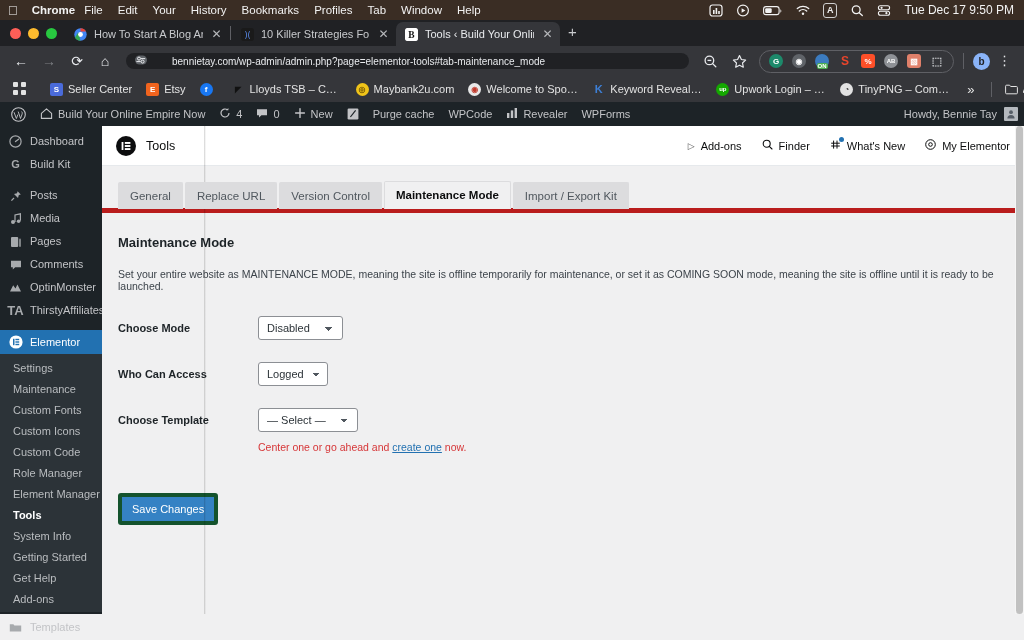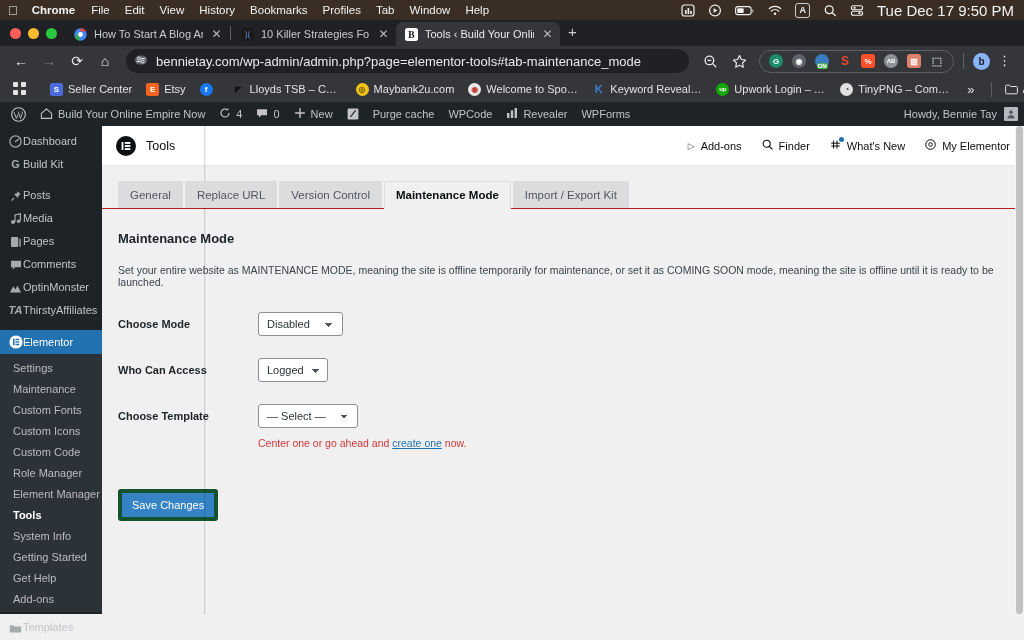--- a/index.html
+++ b/index.html
@@ -14,24 +14,24 @@
   .mac-menubar {
     height: 20px; width: 100%;
     background: #3a2d24;
     display: flex; align-items: center;
     padding: 0 8px;
     color: #f2f2f2; font-size: 11.5px;
     position: relative; z-index: 50;
   }
   .mac-menubar .apple { font-size: 13px; margin-right: 14px; line-height: 1; }
   .mac-menu-item { margin-right: 15px; white-space: nowrap; }
-  .mac-menu-item.bold { font-weight: bold; margin-right: 16px; }
+  .mac-menu-item.bold { font-weight: bold; margin-right: 9px; }
   .mac-right { margin-left: auto; display: flex; align-items: center; gap: 13px; padding-right: 2px; }
   .mac-right .mi { display: flex; align-items: center; }
-  .mac-clock { font-size: 15px; white-space: nowrap; }
+  .mac-clock { font-size: 12px; white-space: nowrap; }
   .sysicon { width: 14px; height: 13px; display: block; }
   .aicon-box {
     border: 1px solid #cfcfcf; border-radius: 3px;
     font-size: 9px; line-height: 9px; padding: 2px 3px; font-weight: bold;
   }
 
   
   .tabstrip {
     height: 26px; background: #202124;
     display: flex; align-items: flex-end; padding-left: 8px;
@@ -57,23 +57,23 @@
 
   
   .toolbar {
     height: 30px; background: #35363a;
     display: flex; align-items: center; padding: 0 8px; gap: 2px;
   }
   .navbtn { width: 26px; height: 26px; display: flex; align-items: center; justify-content: center;
     color: #e8eaed; font-size: 14px; border-radius: 50%; }
   .navbtn.dim { color: #7e8084; }
   .omnibox {
-    flex: 1; height: 24px; background: #202124; border-radius: 13px;
-    display: flex; align-items: center; padding: 0 10px 0 8px; gap: 8px;
-    margin: 0 6px; color: #e8eaed; font-size: 13px; min-width: 0;
+    flex: 1; height: 16px; background: #202124; border-radius: 13px;
+    display: flex; align-items: center; padding: 0 10px 0 8px; gap: 24px;
+    margin: 0 6px; color: #e8eaed; font-size: 10px; min-width: 0;
   }
   .omnibox .url { overflow: hidden; white-space: nowrap; }
   .tb-right { display: flex; align-items: center; gap: 3px; }
   .extpill {
     display: flex; align-items: center; gap: 9px;
     border: 1px solid #5f6065; border-radius: 13px;
     height: 23px; padding: 0 9px; margin-left: 4px;
   }
   .ext { width: 14px; height: 14px; border-radius: 3px; display:flex; align-items:center; justify-content:center;
     font-size: 8px; font-weight: bold; color: #fff; position: relative; }
@@ -103,21 +103,21 @@
   .wpbar-right { margin-left: auto; display: flex; align-items: center; padding-right: 6px; }
   .avatar-sq { width: 14px; height: 14px; background: #b4b9be; border-radius: 1px; margin-left: 7px;
     display: flex; align-items: center; justify-content: center; }
 
   
   .page { display: flex; height: 488px; background: #f0f0f1; position: relative; }
 
   
   .sidebar { width: 102px; background: #1d2327; color: #c3c4c7; font-size: 11px;
     flex: 0 0 102px; padding-top: 4px; position: relative; }
-  .s-item { display: flex; align-items: flex-end; padding: 5px 0 5px 8px; line-height: 13px;
+  .s-item { display: flex; align-items: center; gap: 7px; padding: 5px 0 5px 8px; line-height: 13px;
     position: relative; }
   .s-item .ico { width: 15px; flex: 0 0 15px; display: flex; align-items: center; justify-content: center;
     color: #a7aaad; font-size: 12px; }
   .s-item.active { background: #2271b1; color: #fff; font-weight: normal; }
   .s-item.active .ico { color: #fff; }
   .s-item.active::after {
     content: ""; position: absolute; right: -8px; top: 50%; transform: translateY(-50%);
     border: 8px solid transparent; border-left-color: #2271b1; border-right: 0;
   }
   .s-gap { height: 8px; }
@@ -131,22 +131,22 @@
     background: #fff; height: 40px; display: flex; align-items: center;
     padding: 0 14px; border-bottom: 1px solid #e6e9ec;
   }
   .e-logo { width: 20px; height: 20px; border-radius: 50%; background: #0c0d0e; color: #fff;
     display: flex; align-items: center; justify-content: center; margin-right: 10px; }
   .e-title { font-size: 12.5px; color: #0c0d0e; font-weight: normal; }
   .e-head-right { margin-left: auto; display: flex; align-items: center; gap: 20px;
     font-size: 11px; color: #0c0d0e; }
   .e-head-right .hi { display: flex; align-items: center; gap: 6px; position: relative; }
 
-  .tabs-row { display: flex; align-items: flex-start; padding: 14px 0 0 16px; gap: 2px;
-    border-bottom: 1px solid #b91c1c; margin: 0 0 0 0; }
+  .tabs-row { display: flex; align-items: flex-end; padding: 14px 0 0 16px; gap: 2px;
+    border-bottom: 5px solid #b91c1c; margin: 0 0 0 0; }
   .wtab { background: #dcdcde; color: #50575e; font-size: 11.5px;
     padding: 6px 11px 6px 11px; border: 1px solid #dcdcde; border-bottom: none;
     border-radius: 2px 2px 0 0; position: relative; top: 1px; line-height: 14px; }
   .wtab.active { background: #f0f0f1; color: #0c0d0e; font-weight: bold;
     border-color: #dcdcde; border-bottom: 1px solid #f0f0f1; }
 
   .form-wrap { padding: 22px 0 0 16px; }
   .sec-title { font-size: 13px; color: #1d2327; font-weight: bold; margin-bottom: 18px; }
   .sec-desc { font-size: 10.5px; color: #3c434a; margin-bottom: 24px; }
 
@@ -183,21 +183,21 @@
     background: linear-gradient(to right, rgba(0,0,0,.18), rgba(0,0,0,0)); }
 </style>
 </head>
 <body>
 
 <div class="mac-menubar">
   <span class="apple"></span>
   <span class="mac-menu-item bold">Chrome</span>
   <span class="mac-menu-item">File</span>
   <span class="mac-menu-item">Edit</span>
-  <span class="mac-menu-item">View</span>
+  <span class="mac-menu-item">Your</span>
   <span class="mac-menu-item">History</span>
   <span class="mac-menu-item">Bookmarks</span>
   <span class="mac-menu-item">Profiles</span>
   <span class="mac-menu-item">Tab</span>
   <span class="mac-menu-item">Window</span>
   <span class="mac-menu-item">Help</span>
   <span class="mac-right">
     <span class="mi">
       <svg class="sysicon" viewBox="0 0 14 13">
           <rect x="1" y="1" width="12" height="11" rx="2.5" fill="none" stroke="#f2f2f2" stroke-width="1.2"></rect>
@@ -539,21 +539,21 @@
     </div>
     <div class="s-item">
       <span class="ico">
         <svg width="13" height="11" viewBox="0 0 13 11">
             <path d="M1 9.4 4.2 3.2 6.5 6.4 8.4 2.4 12 9.4z" fill="#a7aaad"></path>
           </svg>
       </span>
       <span>OptinMonster</span>
     </div>
     <div class="s-item">
-      <span class="ico" style="font-size:11px;font-weight:bold;font-style:italic">TA</span>
+      <span class="ico" style="font-size:13px;font-weight:bold;">TA</span>
       <span>ThirstyAffiliates</span>
     </div>
     <div class="s-gap"></div>
     <div class="s-item active">
       <span class="ico">
         <svg width="14" height="14" viewBox="0 0 14 14">
             <circle cx="7" cy="7" r="6.6" fill="#fff"></circle>
             <rect x="4" y="3.8" width="1.5" height="6.4" fill="#2271b1"></rect>
             <rect x="6.4" y="3.8" width="3.8" height="1.4" fill="#2271b1"></rect>
             <rect x="6.4" y="6.3" width="3.8" height="1.4" fill="#2271b1"></rect>

